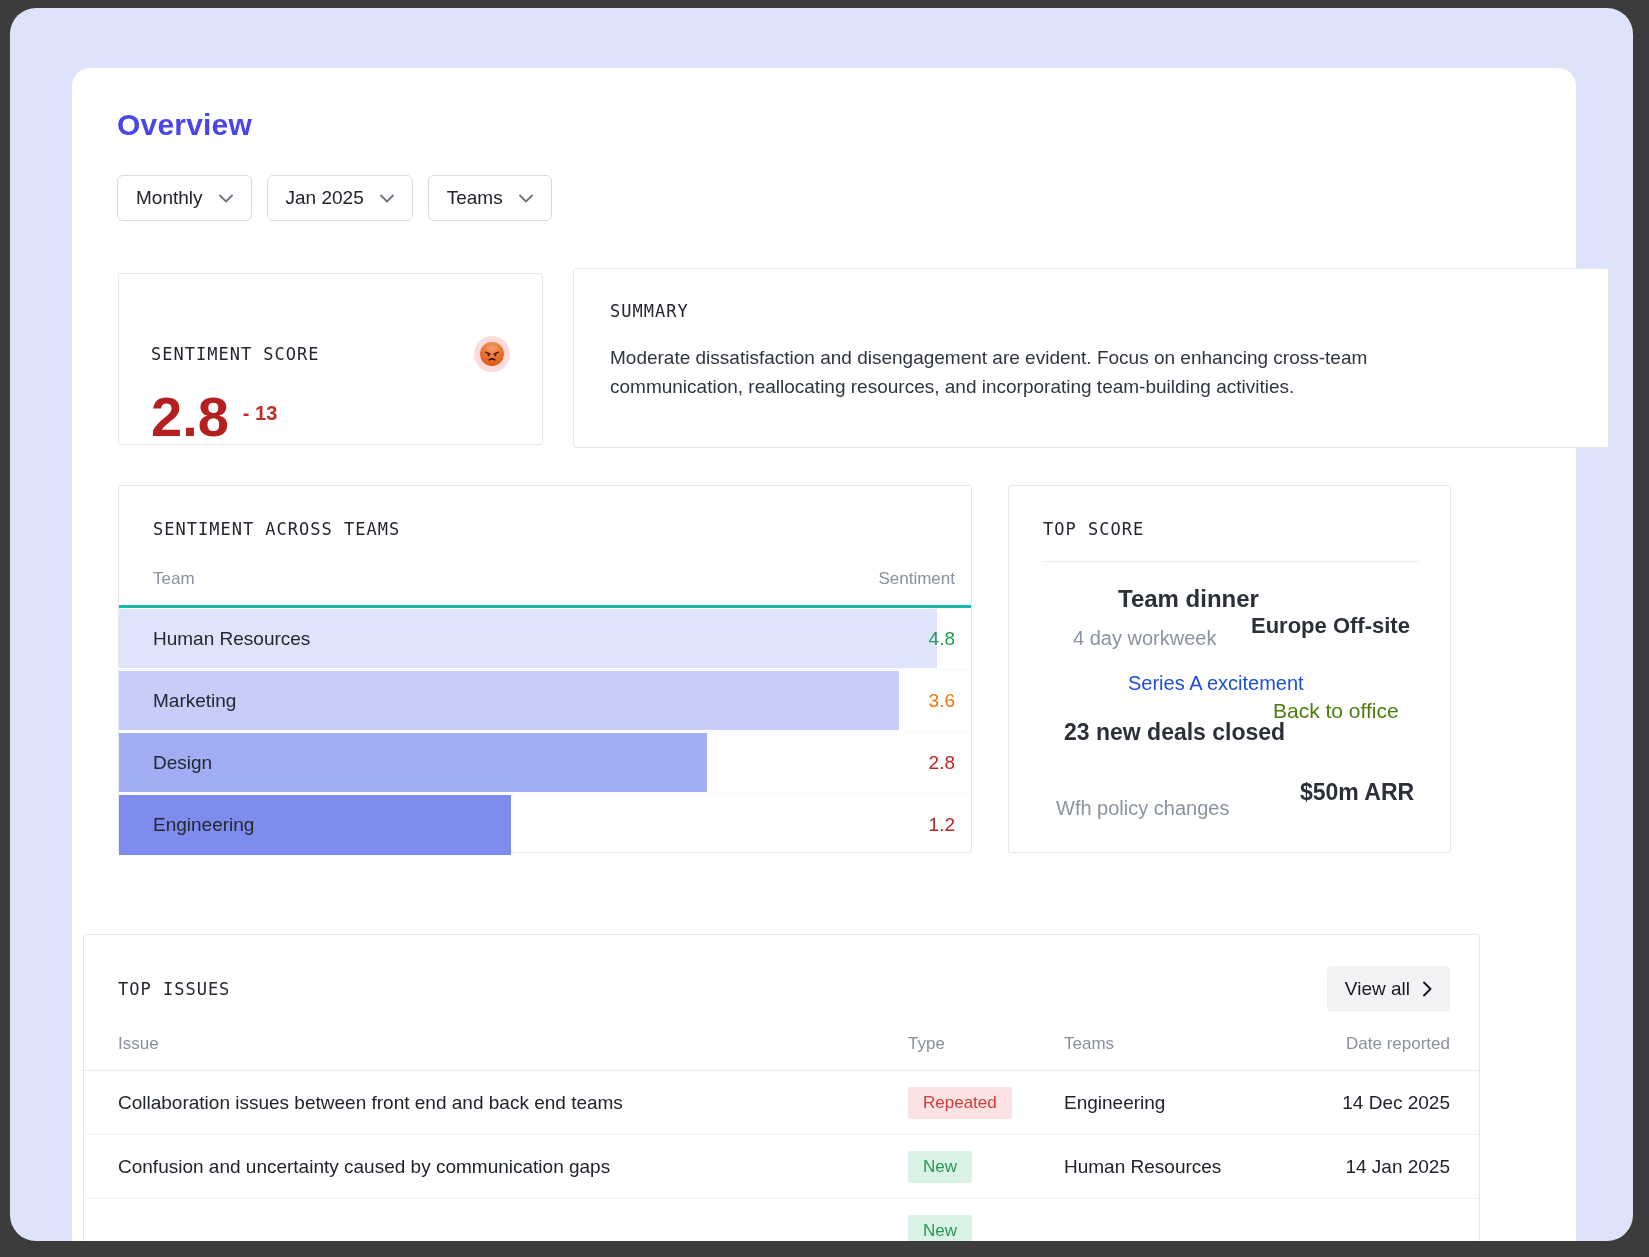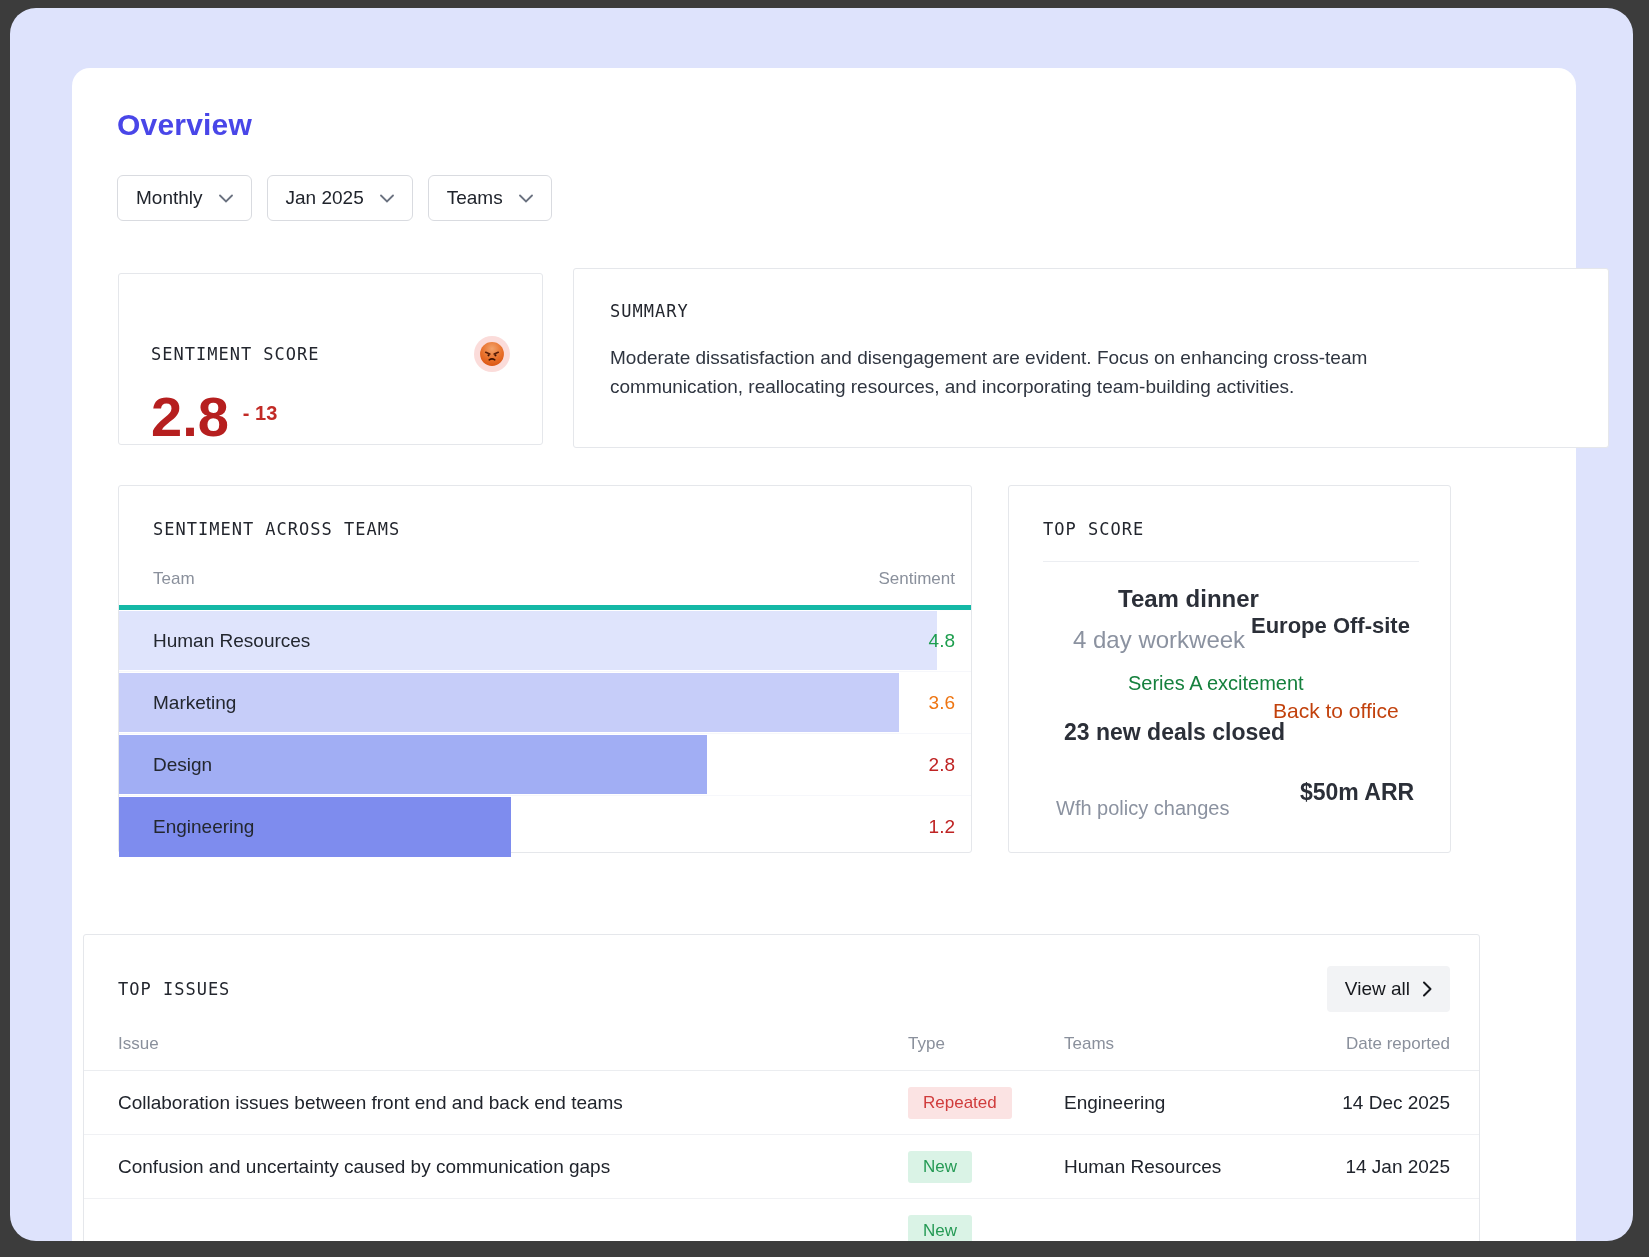--- a/index.html
+++ b/index.html
@@ -57,21 +57,21 @@
   .score-delta { font-size:20px; font-weight:700; color:#c22b26; margin-left:14px; margin-top:14px; }
   
   .summary-card { left:501px; top:200px; width:1036px; height:180px; padding:32px 36px; }
   .summary-body { margin-top:22px; font-size:19px; line-height:29px; color:#2f3540; max-width:832px; }
   
   .teams-card { left:46px; top:417px; width:854px; height:368px; }
   .teams-heading { padding:33px 34px 0 34px; }
   .teams-cols {
     display:flex; justify-content:space-between;
     margin-top:30px; padding:0 16px 16px 34px;
-    border-bottom:5px solid #14b8a6;
+    border-bottom:3px solid #14b8a6;
     font-size:17px; color:#8a909c;
   }
   .team-row { position:relative; height:62px; border-bottom:1px solid #f6f7fb; }
   .team-row:last-child { border-bottom:none; }
   .team-bar { position:absolute; left:0; top:1px; bottom:1px; }
   .team-label { position:relative; padding-left:34px; line-height:62px; font-size:19px; color:#23272f; }
   .team-value { position:absolute; right:16px; top:0; line-height:62px; font-size:19px; font-weight:500; }
   
   .themes-card { left:936px; top:417px; width:443px; height:368px; }
   .themes-heading { padding:33px 34px 0 34px; }
@@ -195,23 +195,23 @@
         <div class="team-label">Engineering</div>
         <div class="team-value" style="color: rgb(191, 35, 35);">1.2</div>
       </div>
     </div>
 
     <div class="card themes-card">
       <div class="themes-heading mono-heading">TOP SCORE</div>
       <div class="themes-divider"></div>
       <span class="theme-item" style="left: 109px; top: 100px; font-size: 24px; font-weight: 700; color: rgb(43, 47, 56);">Team dinner</span>
       <span class="theme-item" style="left: 242px; top: 128px; font-size: 22px; font-weight: 700; color: rgb(43, 47, 56);">Europe Off-site</span>
-      <span class="theme-item" style="left: 64px; top: 141px; font-size: 24px; font-weight: 400; color: rgb(139, 146, 160); text-align: center;">4 day workweek</span>
-      <span class="theme-item" style="left: 119px; top: 186px; font-size: 20px; font-weight: 400; color: #15803d; text-align: center;">Series A excitement</span>
-      <span class="theme-item" style="left: 264px; top: 213px; font-size: 21px; font-weight: 400; color: #c2410c;">Back to office</span>
+      <span class="theme-item" style="left: 64px; top: 141px; font-size: 20px; font-weight: 400; color: rgb(139, 146, 160); text-align: center;">4 day workweek</span>
+      <span class="theme-item" style="left: 119px; top: 186px; font-size: 20px; font-weight: 400; color: #1d4ed8; text-align: center;">Series A excitement</span>
+      <span class="theme-item" style="left: 264px; top: 213px; font-size: 21px; font-weight: 400; color: #4d7c0f;">Back to office</span>
       <span class="theme-item" style="left: 55px; top: 234px; font-size: 23px; font-weight: 700; color: rgb(43, 47, 56);">23 new deals closed</span>
       <span class="theme-item" style="left: 291px; top: 294px; font-size: 23px; font-weight: 700; color: rgb(43, 47, 56);">$50m ARR</span>
       <span class="theme-item" style="left: 47px; top: 311px; font-size: 20px; font-weight: 400; color: rgb(139, 146, 160);">Wfh policy changes</span>
     </div>
 
     <div class="card issues-card">
       <div class="issues-top">
         <span class="mono-heading">TOP ISSUES</span>
         <button class="view-all">
           <span>View all</span>

